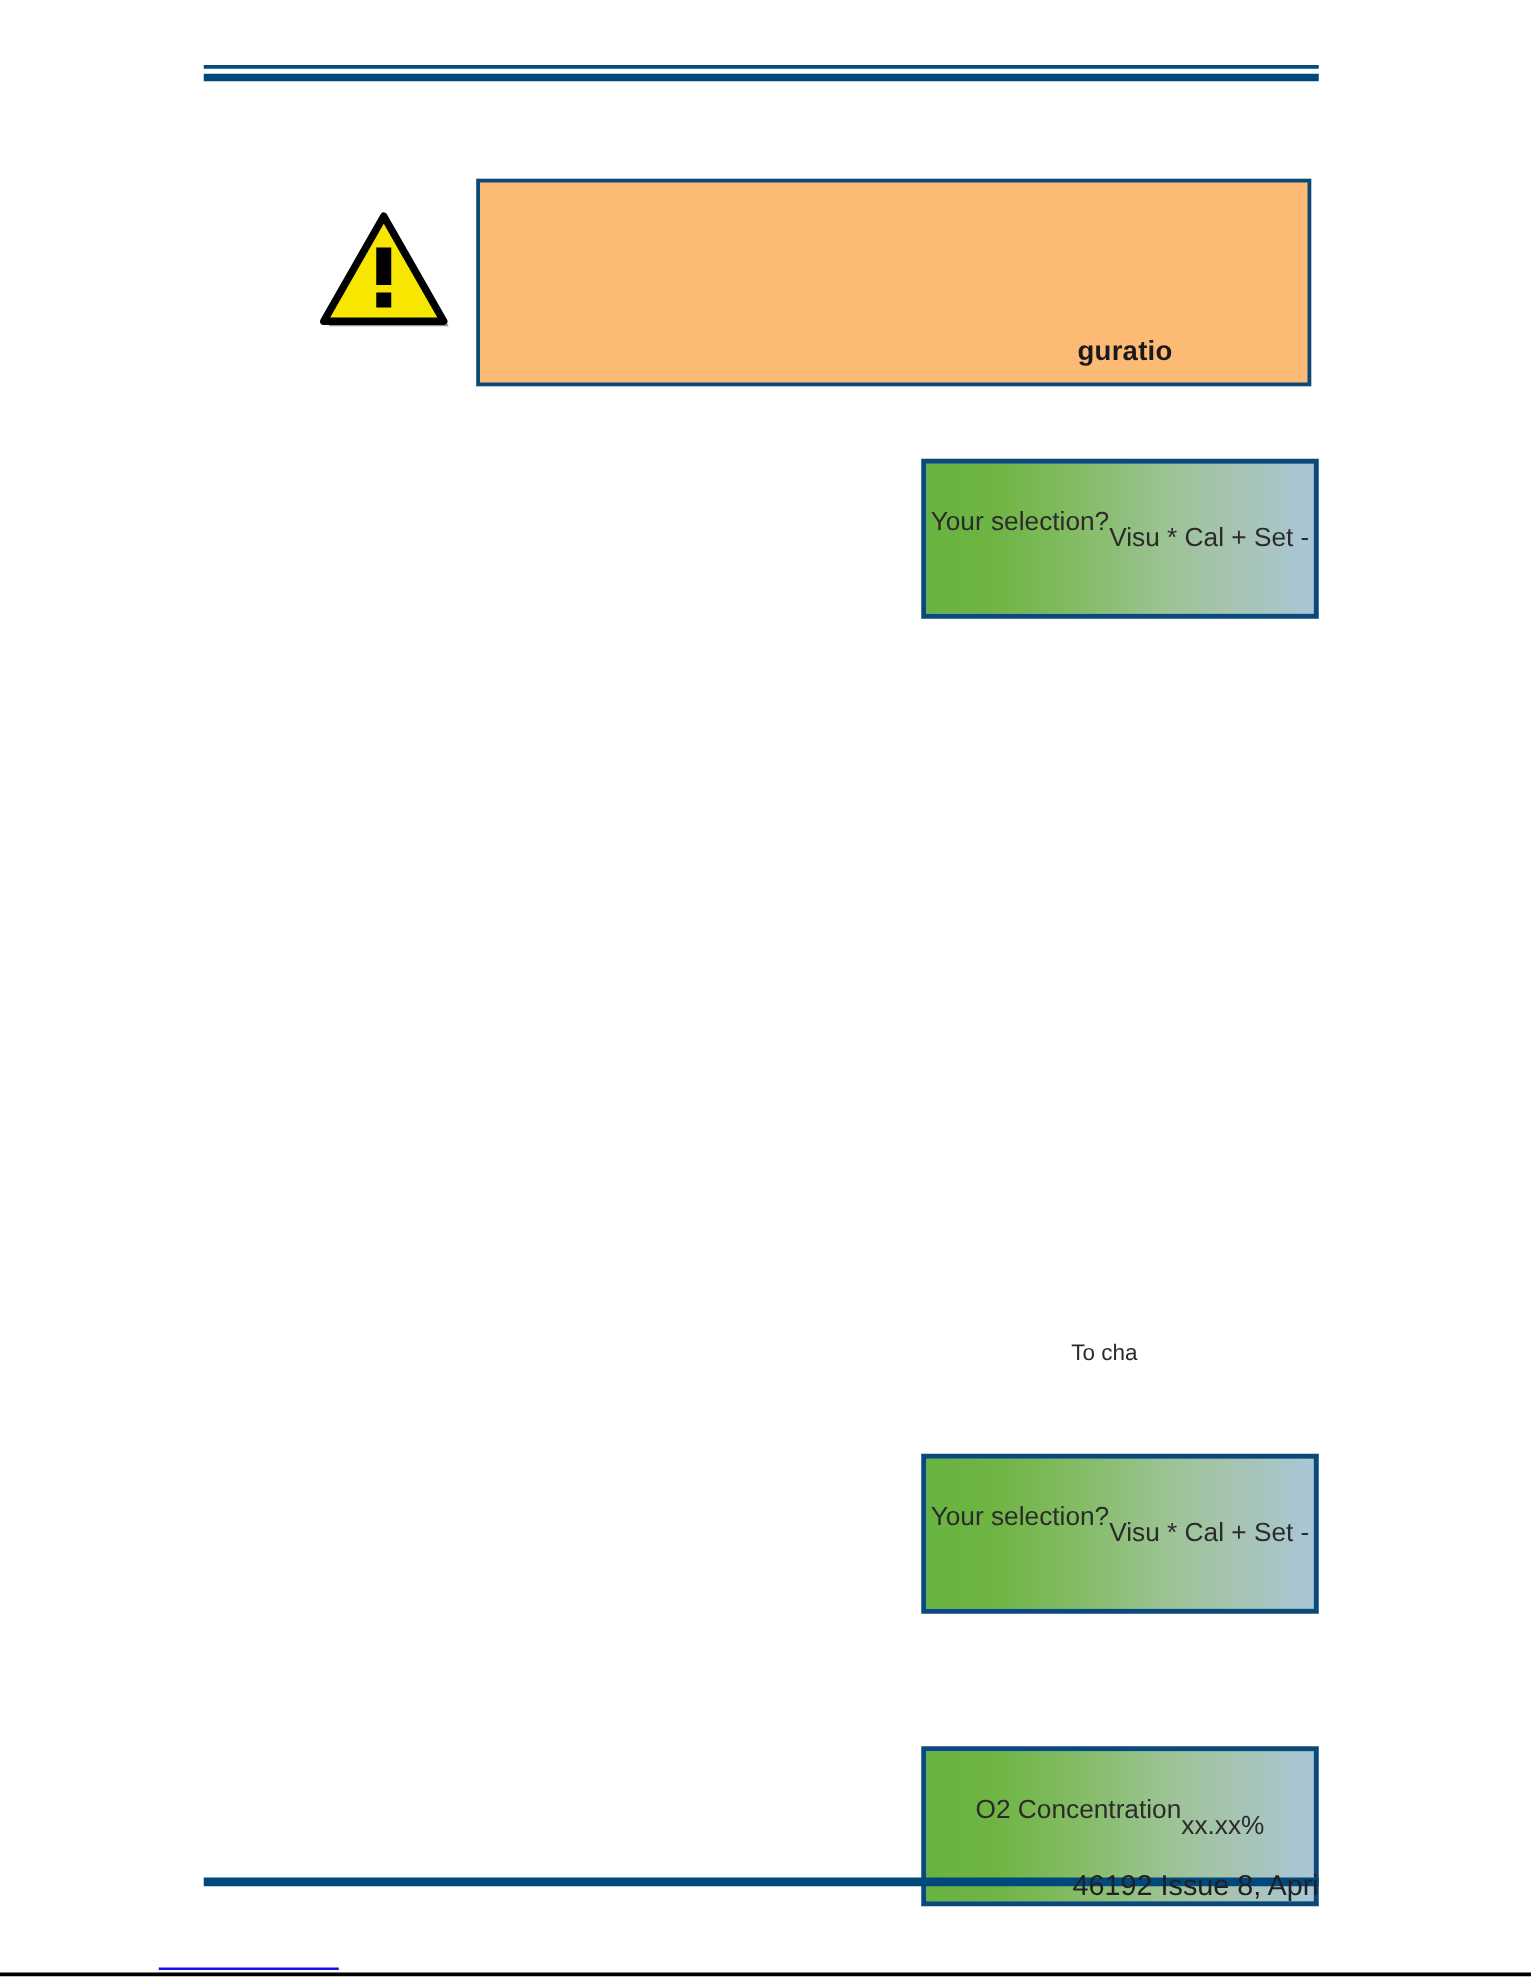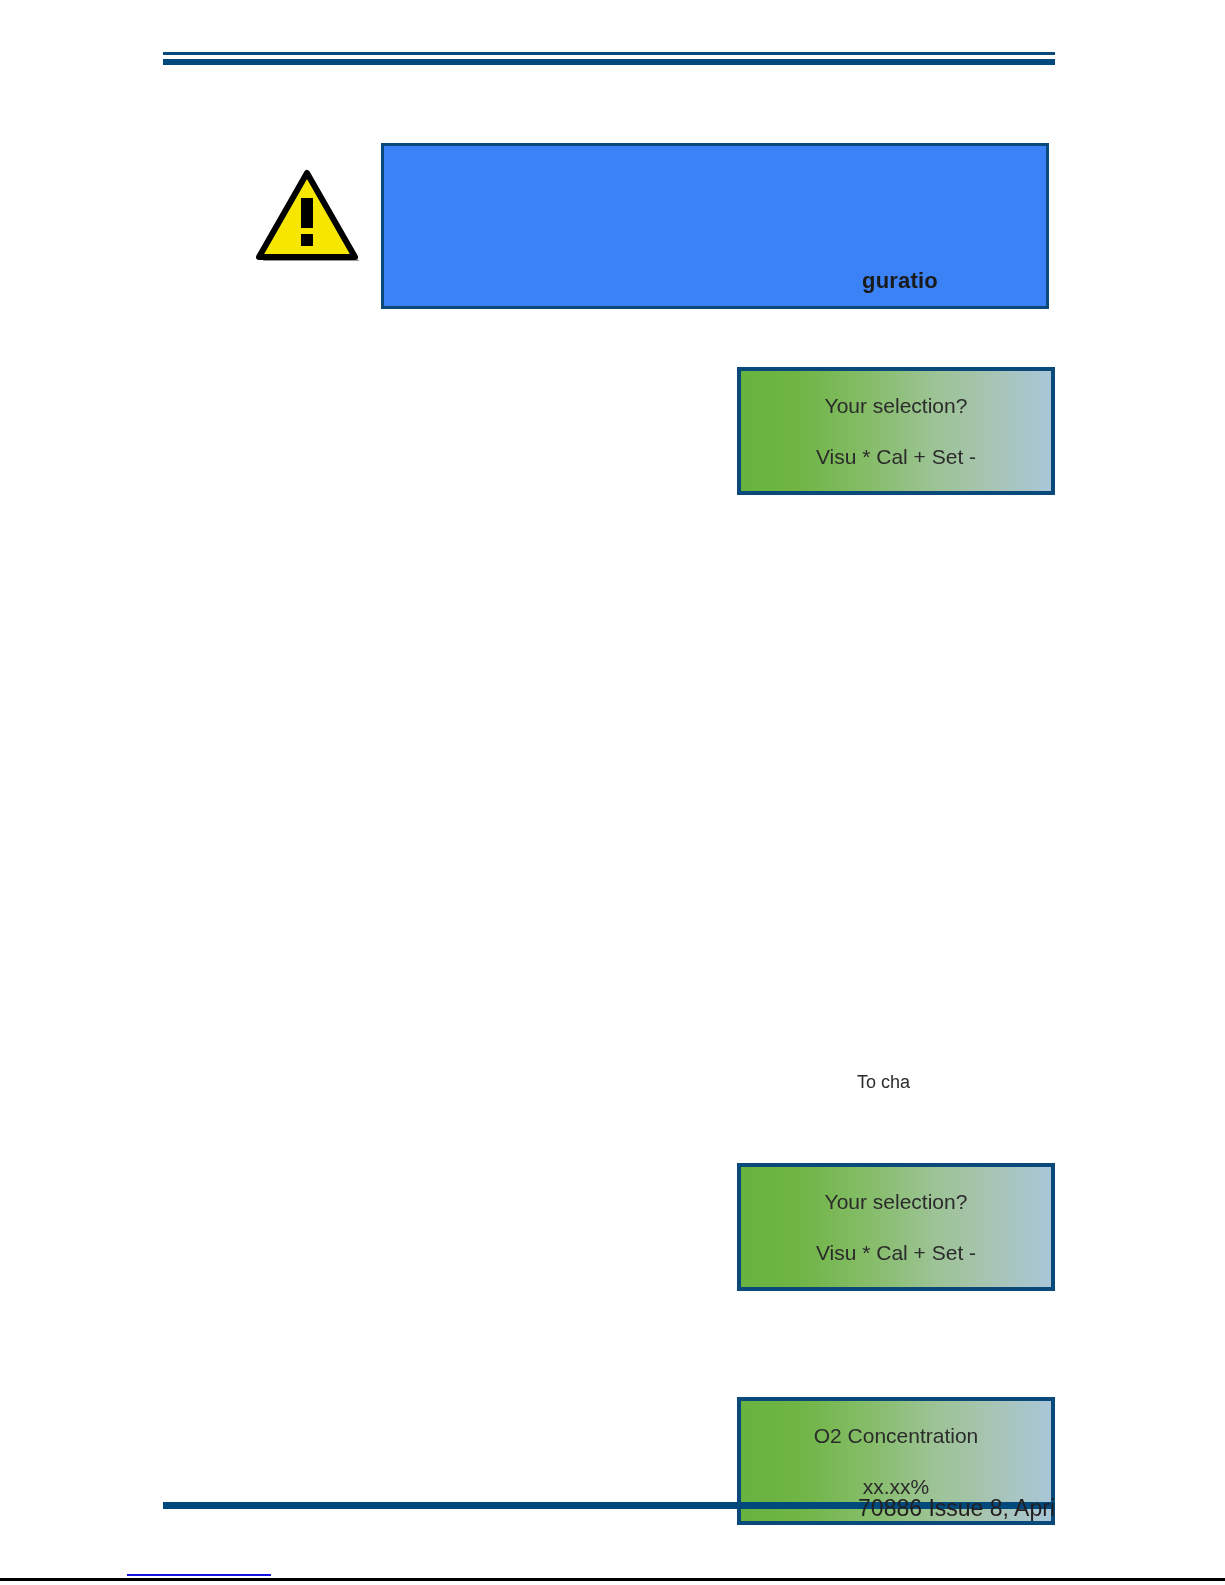--- a/index.html
+++ b/index.html
@@ -58,21 +58,21 @@
     width: 108px;
     height: 100px;
   }
   .warning-box {
     position: absolute;
     left: 126px;
     top: 0px;
     width: 668px;
     height: 166px;
     border: 3px solid #0a4a7a;
-    background: #3b82f6;
+    background: #fdba74;
     box-sizing: border-box;
   }
   .warning-text {
     position: absolute;
     right: 108px;
     bottom: 12px;
     font-size: 22px;
     font-weight: bold;
     color: #1a1a1a;
     letter-spacing: 0.2px;
@@ -88,21 +88,21 @@
     border: 4px solid #0a4a7a;
     box-sizing: border-box;
     background: linear-gradient(to right,
                 #68b33f 0%,
                 #6fb544 18%,
                 #86bd6a 42%,
                 #9cc394 62%,
                 #a6c4ae 78%,
                 #a9c6d8 100%);
     display: flex;
-    flex-direction: column;
+    flex-direction: row;
     align-items: center;
     justify-content: center;
   }
   .lcd-line {
     font-size: 21px;
     color: #2b2b2b;
     line-height: 1.2;
     text-align: center;
     white-space: nowrap;
   }
@@ -200,16 +200,16 @@
   <div class="lcd-line lcd-line-1">Your selection?</div>
   <div class="lcd-line lcd-line-2">Visu * Cal + Set -</div>
 </div>
 
 <div class="lcd" id="lcd-3">
   <div class="lcd-line lcd-line-1">O2 Concentration</div>
   <div class="lcd-line lcd-line-2">xx.xx%</div>
 </div>
 
 <div class="footer-rule"></div>
-<div class="footer-text">70886 Issue 8, Apri</div>
+<div class="footer-text">46192 Issue 8, Apri</div>
 
 <div class="bottom-link"></div>
 <div class="bottom-edge"></div>
 
 </body></html>

